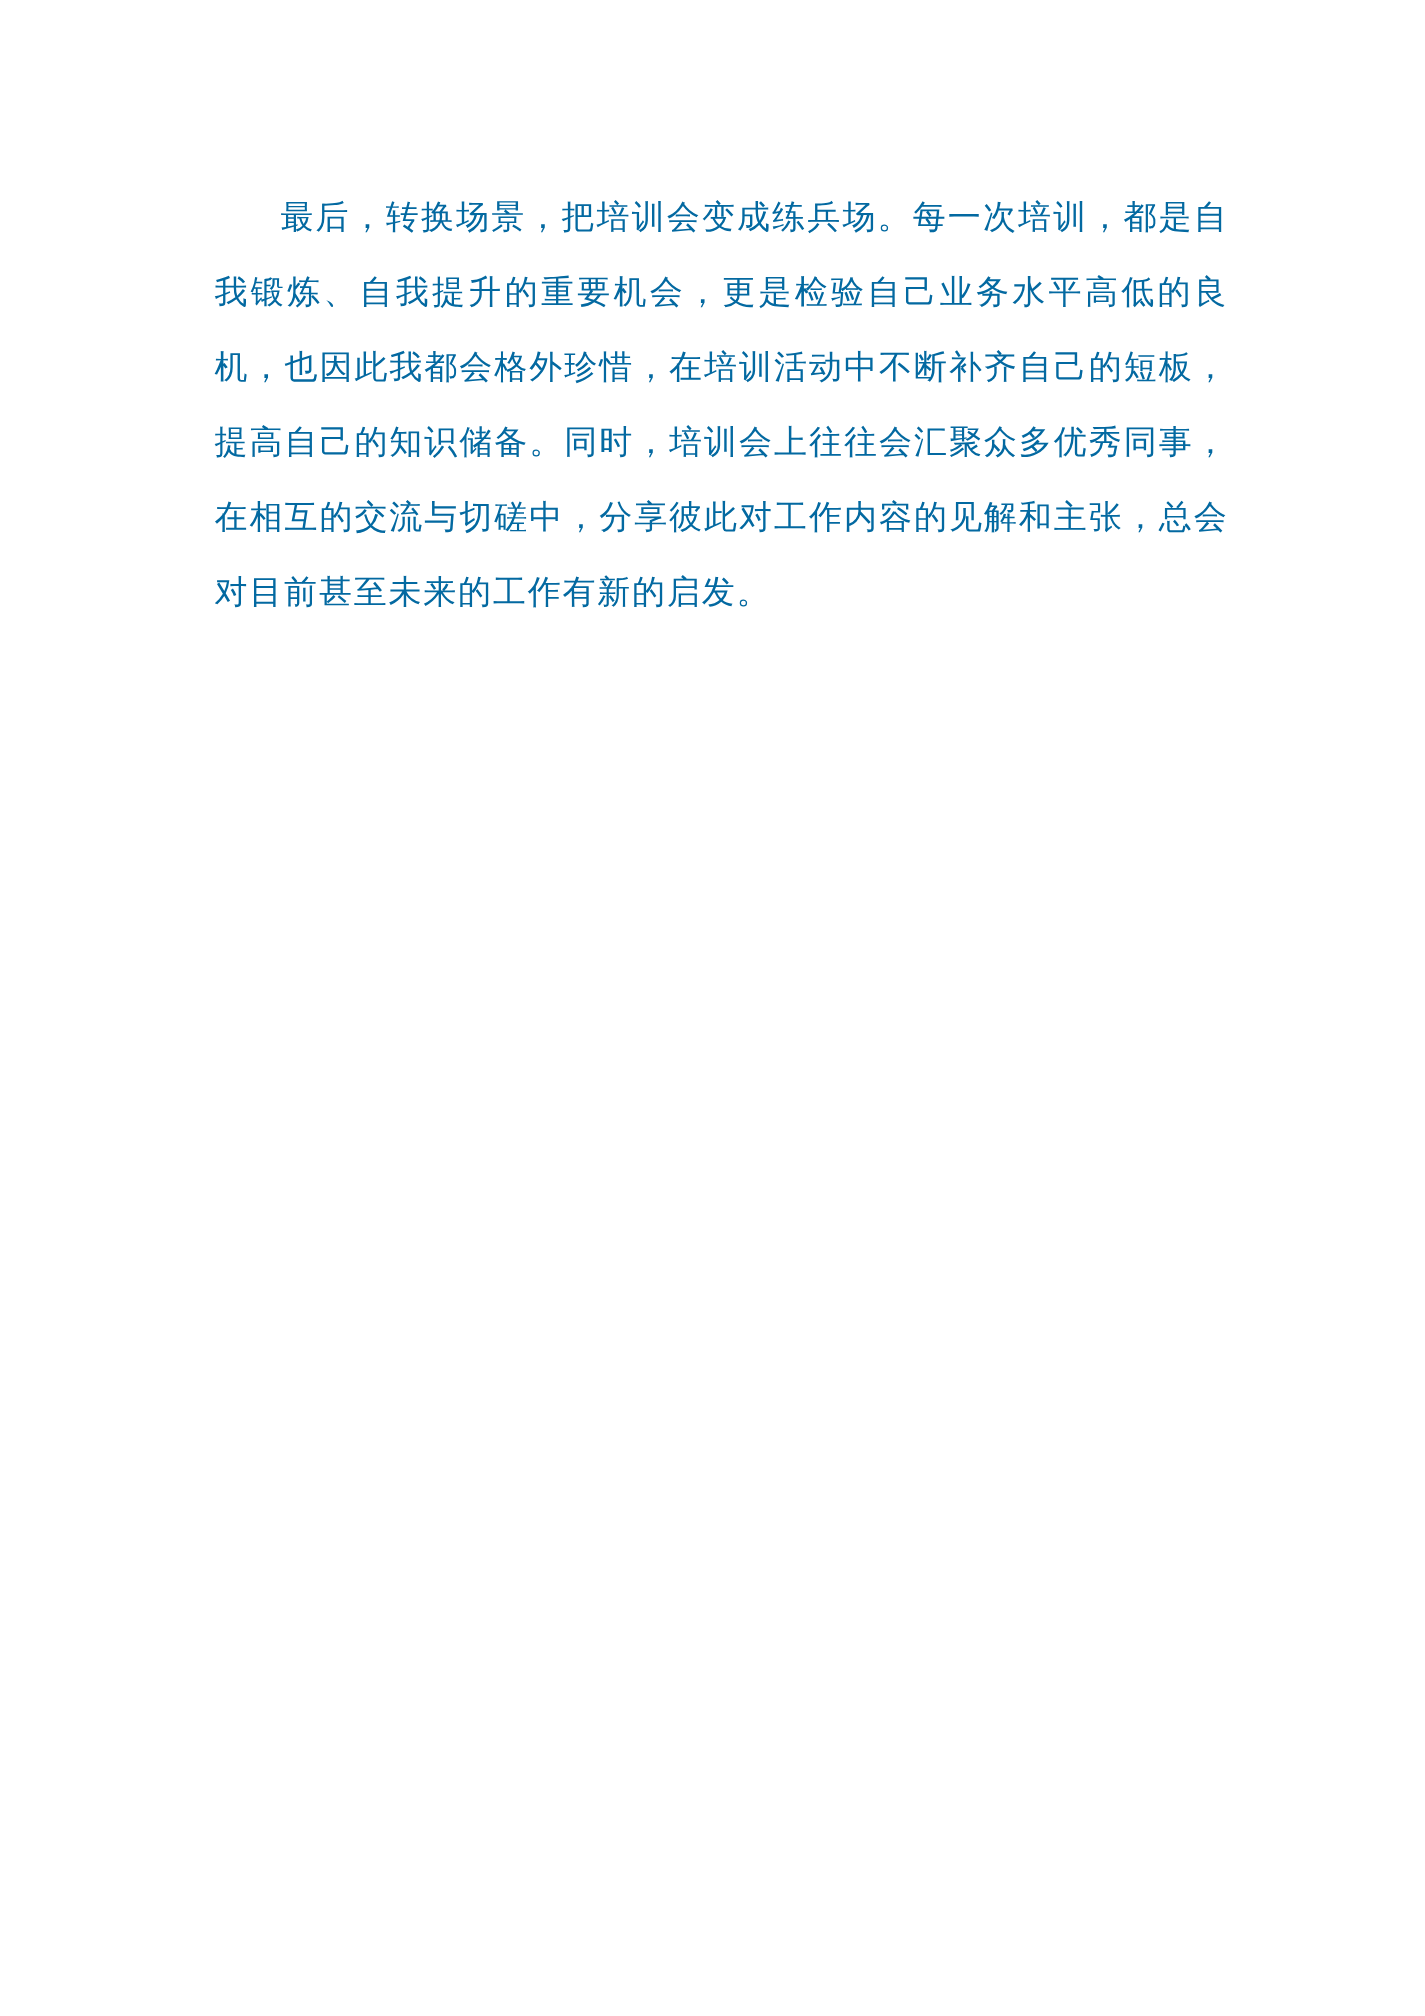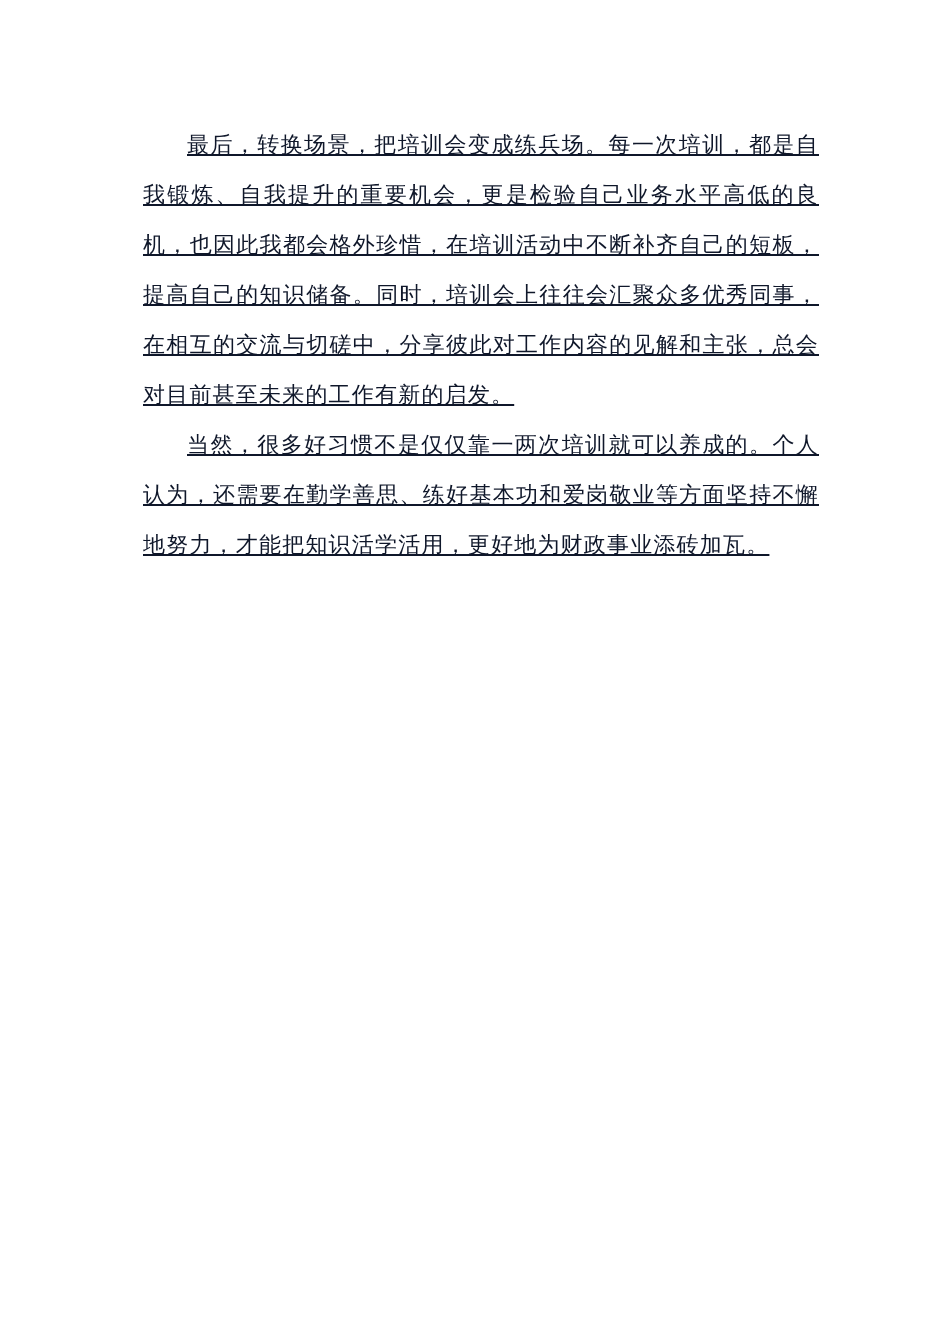--- a/index.html
+++ b/index.html
@@ -20,35 +20,33 @@
     width: 950px;
     height: 1344px;
     background: #ffffff;
     overflow: hidden;
   }
   .content {
     position: absolute;
     top: 120px;
     left: 143px;
     width: 676px;
-    color: #0f172a;
-    text-decoration: underline;
+    color: #0369a1;
   }
   .content p {
     margin: 0;
     padding: 0;
     font-size: 22px;
     line-height: 50px;
     letter-spacing: 1.2px;
     text-align: justify;
     text-indent: 2em;
     word-break: break-all;
   }
 </style>
 </head>
 <body>
 
 <div class="page">
   <div class="content">
     <p>最后，转换场景，把培训会变成练兵场。每一次培训，都是自我锻炼、自我提升的重要机会，更是检验自己业务水平高低的良机，也因此我都会格外珍惜，在培训活动中不断补齐自己的短板，提高自己的知识储备。同时，培训会上往往会汇聚众多优秀同事，在相互的交流与切磋中，分享彼此对工作内容的见解和主张，总会对目前甚至未来的工作有新的启发。</p>
-    <p>当然，很多好习惯不是仅仅靠一两次培训就可以养成的。个人认为，还需要在勤学善思、练好基本功和爱岗敬业等方面坚持不懈地努力，才能把知识活学活用，更好地为财政事业添砖加瓦。</p>
   </div>
 </div>
 
 </body></html>

